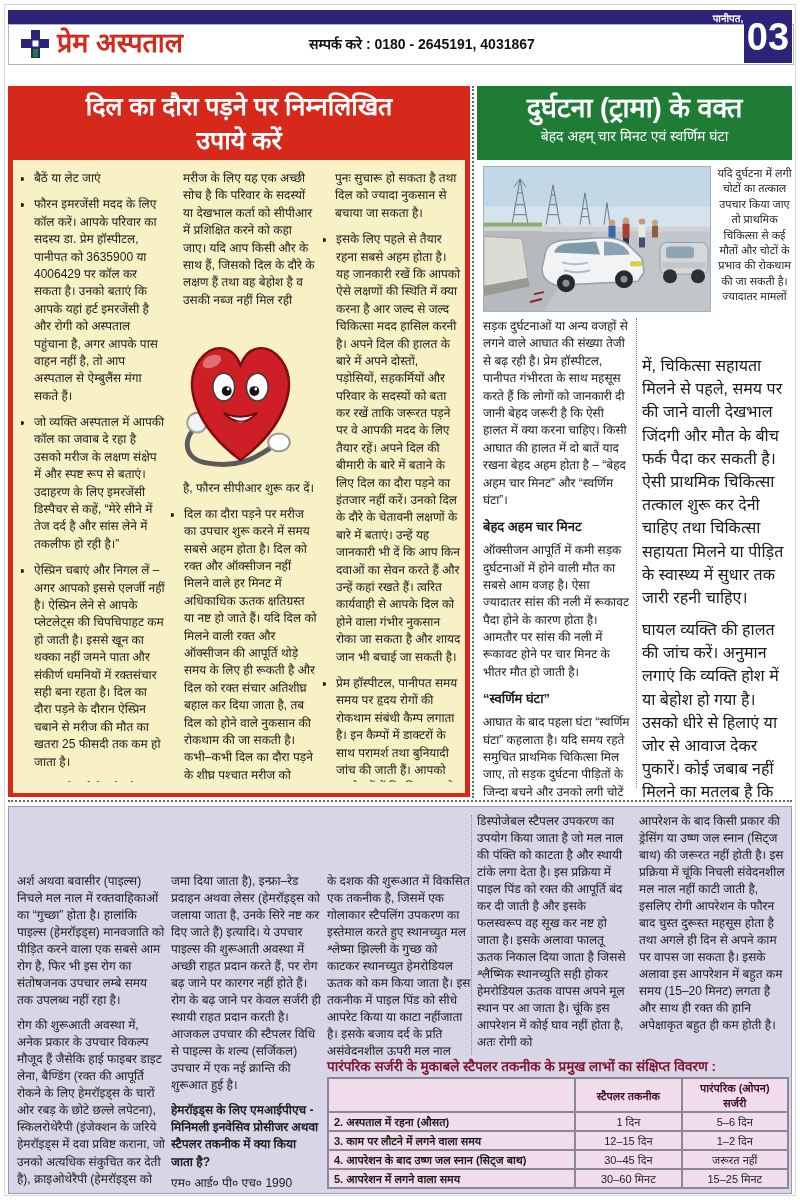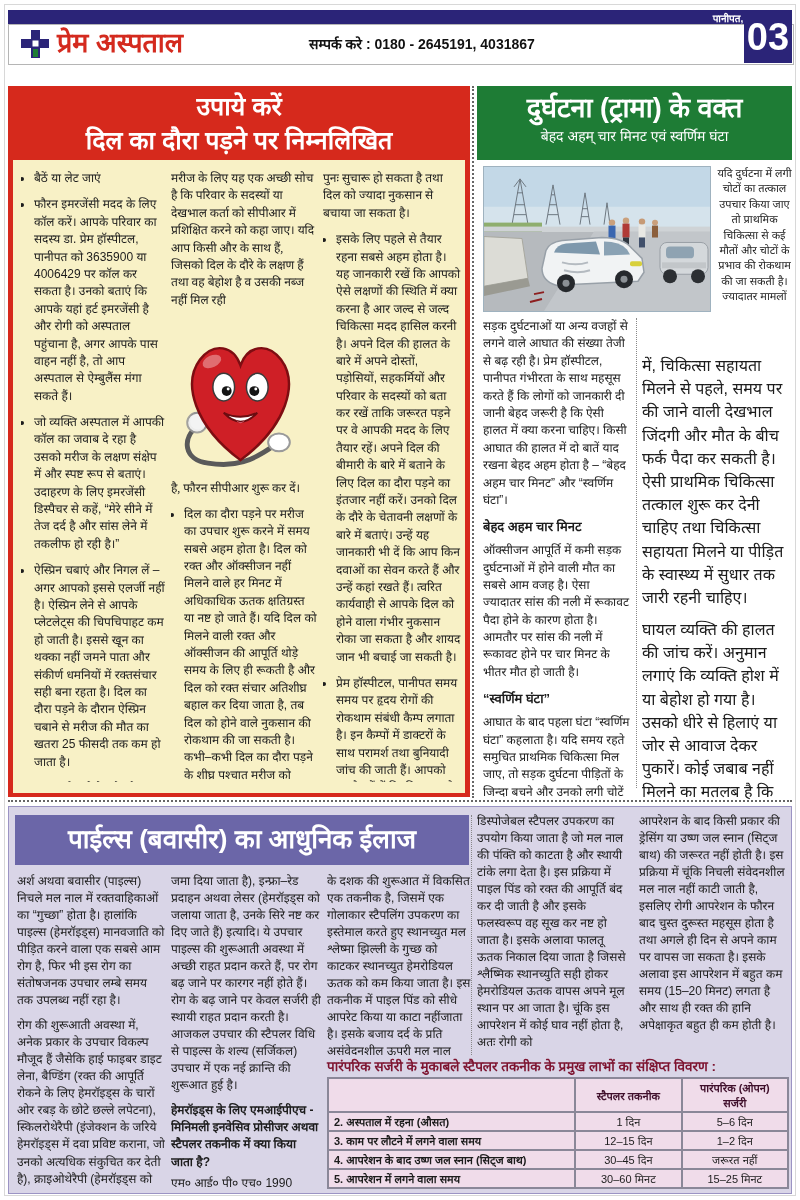--- a/index.html
+++ b/index.html
@@ -27,21 +27,21 @@
 
   
   .heart-panel{position:absolute;left:8px;top:160px;width:462px;height:637px;background:#f8f1c6;
         border-left:5px solid #d6291c;border-right:5px solid #d6291c;border-bottom:4px solid #d6291c;box-sizing:border-box;}
   .hcol{position:absolute;top:10px;height:612px;overflow:hidden;font-size:12px;line-height:1.45;}
   .hcol1{left:8px;width:144px;}
   .hcol2{left:158px;width:146px;}
   .hcol3{left:310px;width:138px;}
   .hcol ul{margin:0;padding-left:13px;}
   .hcol li{margin-bottom:9px;}
-  .hcol p{margin:0 0 9px 0;font-family:Liberation Serif, serif;}
+  .hcol p{margin:0 0 9px 12px;}
   .heart-img{width:140px;height:148px;margin:4px 0 4px 0;}
 
   
   .vsep-main{position:absolute;left:472px;top:86px;height:712px;border-left:2px dotted #666;}
   .vsep-green{position:absolute;left:636px;top:318px;height:470px;border-left:1px dotted #888;}
   .hsep{position:absolute;left:8px;top:800px;width:784px;border-top:2px dotted #666;}
 
   
   .photo{position:absolute;left:483px;top:166px;width:228px;height:146px;border:1px solid #9fb2bf;box-sizing:border-box;}
   .tside{position:absolute;left:717px;top:166px;width:75px;height:148px;overflow:hidden;font-size:11px;line-height:1.4;text-align:center;}
@@ -89,22 +89,22 @@
       <rect x="14" y="21" width="5" height="8" fill="#1e7c35"></rect>
     </svg>
     <div class="hospital-name">प्रेम अस्पताल</div>
     <div class="contact">सम्पर्क करे : 0180 - 2645191, 4031867</div>
   </div>
   <div class="pageno-box">
     <span class="pageno">03</span>
   </div>
 
   <div class="banner-heart">
+    <div>दिल का दौरा पड़ने पर निम्नलिखित</div>
     <div>उपाये करें</div>
-    <div>दिल का दौरा पड़ने पर निम्नलिखित</div>
   </div>
 
   <div class="banner-trauma">
     <div class="t1">दुर्घटना (ट्रामा) के वक्त</div>
     <div class="t2">बेहद अहम् चार मिनट एवं स्वर्णिम घंटा</div>
   </div>
 
   <div class="heart-panel">
     <div class="hcol hcol1">
       <ul>
@@ -211,21 +211,20 @@
   </div>
 
   <div class="tcolR">
     <p>में, चिकित्सा सहायता मिलने से पहले, समय पर की जाने वाली देखभाल जिंदगी और मौत के बीच फर्क पैदा कर सकती है। ऐसी प्राथमिक चिकित्सा तत्काल शुरू कर देनी चाहिए तथा चिकित्सा सहायता मिलने या पीड़ित के स्वास्थ्य में सुधार तक जारी रहनी चाहिए।</p>
     <p>घायल व्यक्ति की हालत की जांच करें। अनुमान लगाएं कि व्यक्ति होश में या बेहोश हो गया है। उसको धीरे से हिलाएं या जोर से आवाज देकर पुकारें। कोई जबाब नहीं मिलने का मतलब है कि व्यक्ति बेहोश है। उस व्यक्ति को प्राथमिक चिकित्सा सबसे पहले दें जिसकें शरीर में हरकत सबसे कम है। दर्द से कराह और चीख रहे व्यक्ति कम से कम सांस लेने की हालत में तो होते ही हैं। सबसे पहले रीढ़ की हड्डी में चोट लगने की जांच करें।</p>
     <p>हमारी प्राथमिकताएं सांस की नली रूकावट रहित रखना, जरूरत के अनुसार कृत्रित सांस देना और खतरे की जांच करने के बाद आपको घायल की प्रतिक्रिया की</p>
 
   </div>
 
   <div class="piles">
-    <div class="banner-piles">पाईल्स (बवासीर) का आधुनिक ईलाज</div>
     <div class="vsep-piles"></div>
 
     <div class="pcol pcol1">
       <p>अर्श अथवा बवासीर (पाइल्स) निचले मल नाल में रक्तवाहिकाओं का “गुच्छा” होता है। हालांकि पाइल्स (हेमरॉइड्स) मानवजाति को पीड़ित करने वाला एक सबसे आम रोग है, फिर भी इस रोग का संतोषजनक उपचार लम्बे समय तक उपलब्ध नहीं रहा है।</p>
       <p>रोग की शुरूआती अवस्था में, अनेक प्रकार के उपचार विकल्प मौजूद हैं जैसेकि हाई फाइबर डाइट लेना, बैण्डिंग (रक्त की आपूर्ति रोकने के लिए हेमरॉइड्स के चारों ओर रबड़ के छोटे छल्ले लपेटना), स्किलरोथेरैपी (इंजेक्शन के जरिये हेमरॉइड्स में दवा प्रविष्ट कराना, जो उनको अत्यधिक संकुचित कर देती है), क्राइओथेरैपी (हेमरॉइड्स को अनिवार्य रूप से</p>
     </div>
     <div class="pcol pcol2">
       <p>जमा दिया जाता है), इन्फ्रा–रेड प्रदाहन अथवा लेसर (हेमरॉइड्स को जलाया जाता है, उनके सिरे नष्ट कर दिए जाते हैं) इत्यादि। ये उपचार पाइल्स की शुरूआती अवस्था में अच्छी राहत प्रदान करते हैं, पर रोग बढ़ जाने पर कारगर नहीं होते हैं। रोग के बढ़ जाने पर केवल सर्जरी ही स्थायी राहत प्रदान करती है। आजकल उपचार की स्टैपलर विधि से पाइल्स के शल्य (सर्जिकल) उपचार में एक नई क्रान्ति की शुरूआत हुई है।</p>
       <div class="pheading">हेमरॉइड्स के लिए एमआईपीएच - मिनिमली इनवेसिव प्रोसीजर अथवा स्टैपलर तकनीक में क्या किया जाता है?</div>
       <p>एम० आई० पी० एच० 1990</p>

